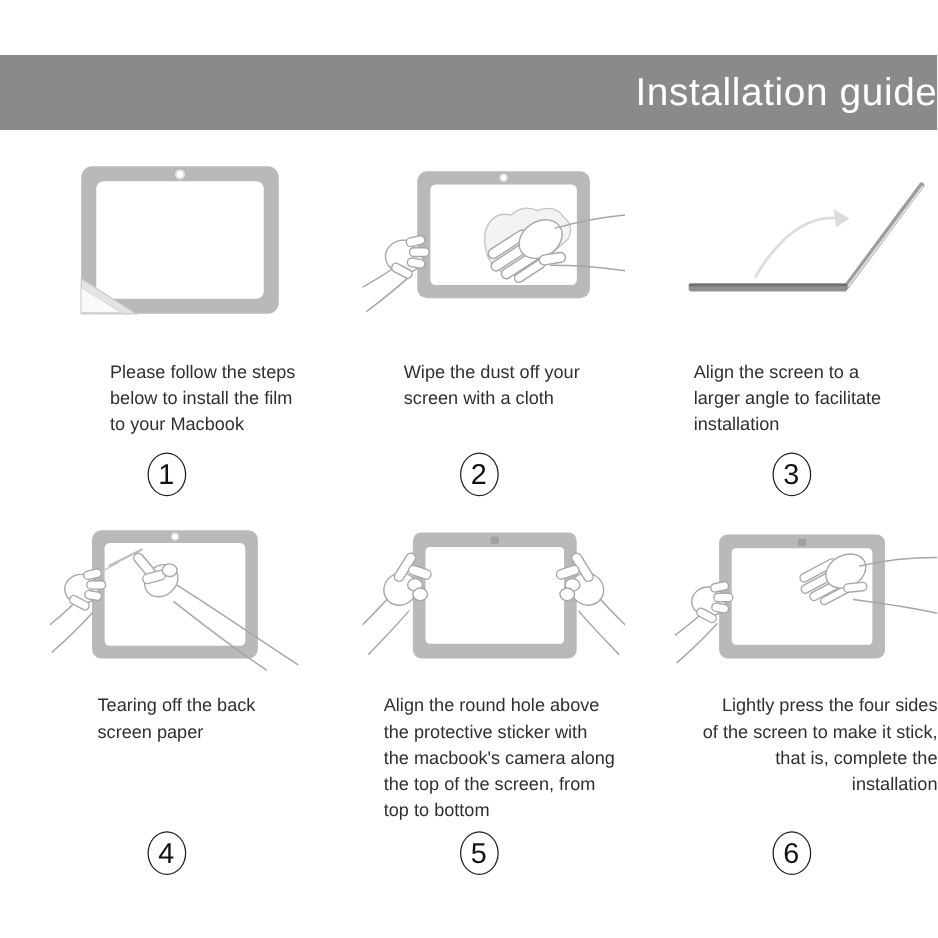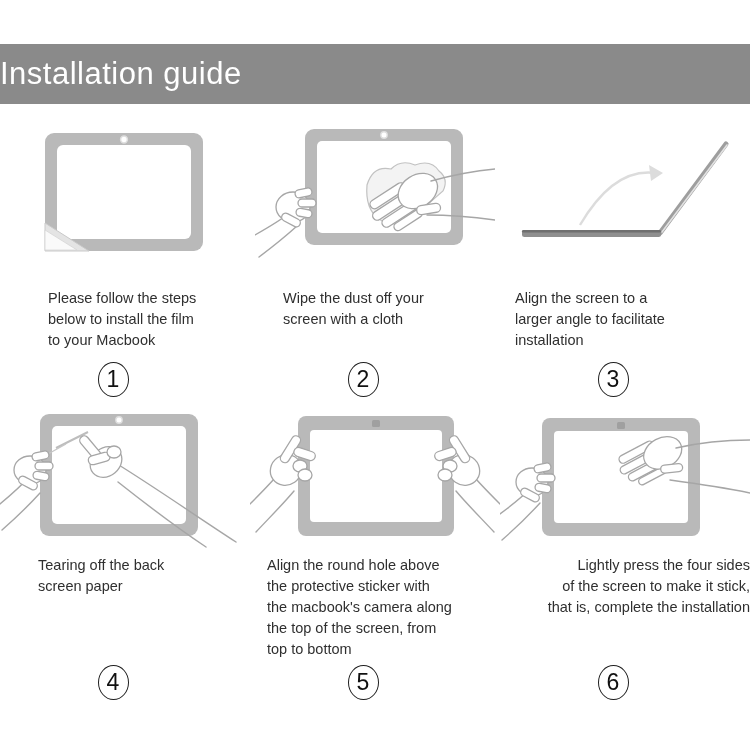--- a/index.html
+++ b/index.html
@@ -3,27 +3,27 @@
 <meta charset="utf-8">
 <style>
   html,body{margin:0;padding:0;background:#ffffff;}
   .page{
     width:750px;height:750px;background:#ffffff;overflow:hidden;
     font-family:"Liberation Sans", sans-serif;color:#333;
     position:relative;
   }
   .banner{
     margin-top:44px;height:60px;background:#8a8a8a;
-    display:flex;align-items:center;justify-content:flex-start;
+    display:flex;align-items:center;justify-content:flex-end;
   }
   .banner-title{
     color:#ffffff;font-size:31px;letter-spacing:0.5px;font-weight:400;
   }
   .row{display:grid;grid-template-columns:250px 250px 250px;}
-  .step{display:flex;flex-direction:column;}
+  .step{display:flex;flex-direction:column;margin-left:40px;}
   .illus{display:flex;align-items:center;justify-content:center;overflow:visible;}
   .row1 .illus{height:178px;}
   .row2 .illus{height:150px;margin-top:6px;}
   .caption{
     font-size:14.5px;line-height:21px;color:#2f2f2f;
     white-space:pre-line;margin:0;margin-top:6px;
   }
   .row1 .caption{min-height:66px;}
   .row2 .caption{margin-top:2px;min-height:106px;}
   .c1{padding-left:48px;} .c2{padding-left:33px;} .c3{padding-left:15px;}

